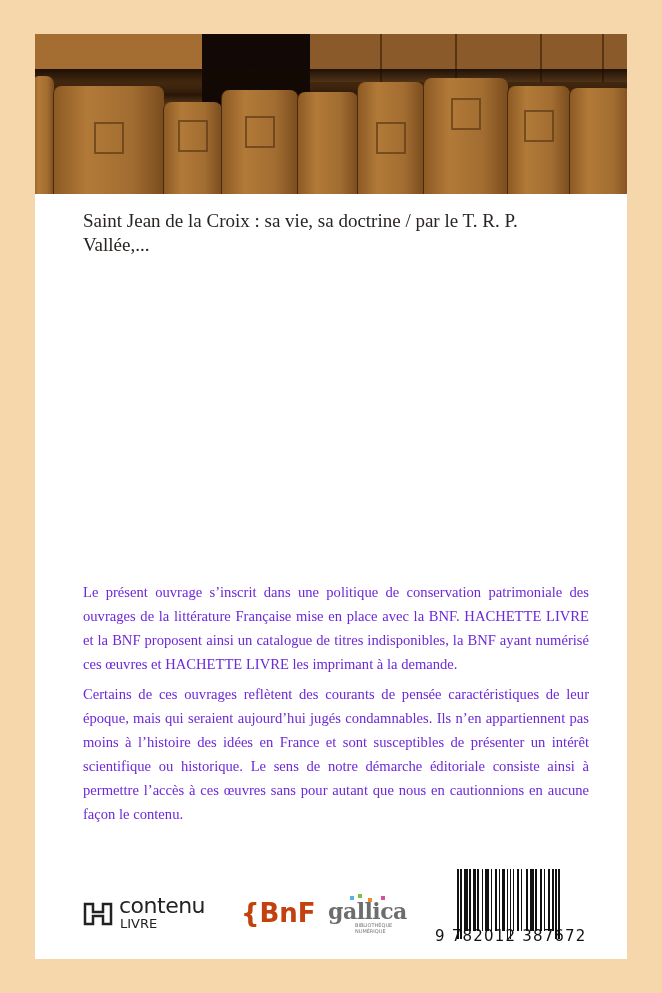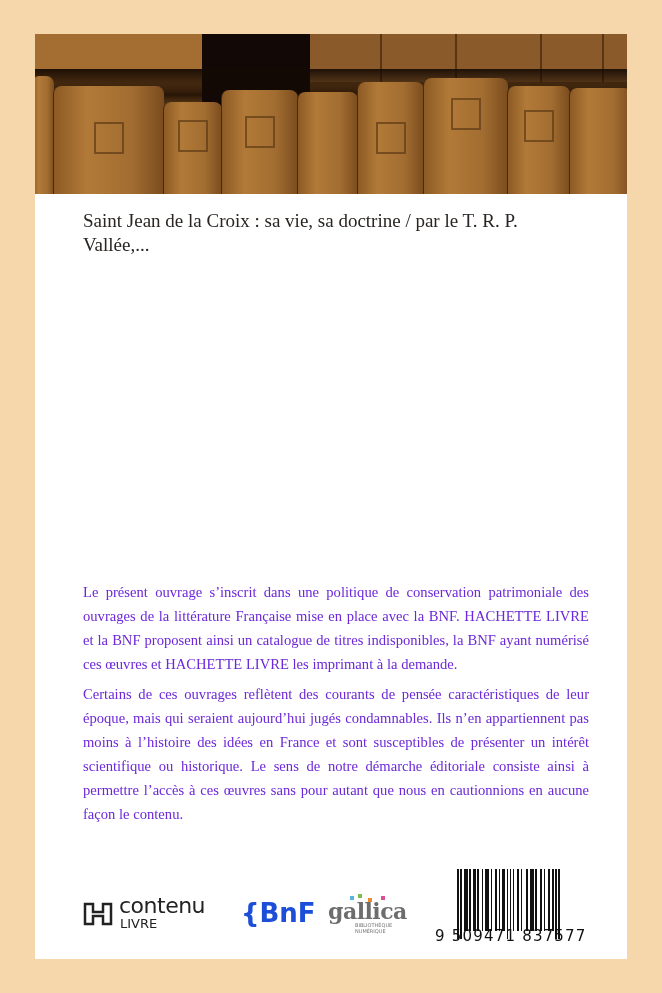--- a/index.html
+++ b/index.html
@@ -49,21 +49,21 @@
     position: absolute; left: 48px; top: 546px; width: 506px;
     font-size: 14.6px; line-height: 24px; color: #6d28d9; text-align: justify;
   }
   .notice p { margin: 0 0 6px 0; }
   .notice p.last { margin-top: 4px; }
   .logos { position: absolute; left: 48px; top: 860px; height: 40px; width: 350px; }
   .logo-hachette { position: absolute; left: 0; top: 0; height: 40px; }
   .h-mark { position:absolute; left:0; top:6px; width:30px; height:28px; }
   .h-text { position:absolute; left:36px; top:0; font-family:"DejaVu Sans", sans-serif; font-size:22px; line-height:24px; color:#222; letter-spacing:-0.5px; }
   .h-sub { position:absolute; left:37px; top:23px; font-family:"DejaVu Sans", sans-serif; font-size:13px; line-height:14px; color:#222; }
-  .logo-bnf { position:absolute; left:158px; top:4px; font-family:"DejaVu Sans", sans-serif; font-weight:bold; font-size:26px; line-height:30px; color:#1d4ed8; }
+  .logo-bnf { position:absolute; left:158px; top:4px; font-family:"DejaVu Sans", sans-serif; font-weight:bold; font-size:26px; line-height:30px; color:#c2410c; }
   .logo-gallica { position:absolute; left:245px; top:0; width:100px; height:40px; }
   .g-text { position:absolute; left:0; top:4px; font-family:"DejaVu Serif", serif; font-weight:bold; font-size:22px; line-height:26px; color:#6d6d6d; letter-spacing:-0.5px; }
   .g-sub1, .g-sub2 { position:absolute; left:27px; font-family:"DejaVu Sans", sans-serif; font-size:5px; line-height:6px; color:#777; }
   .g-sub1 { top:28px; } .g-sub2 { top:34px; }
   .dot { position:absolute; width:4px; height:4px; }
   .barcode { position: absolute; left: 400px; top: 835px; width: 170px; height: 88px; }
   .bars { position:absolute; left:22px; top:0; height:65px; width:140px; display:flex; align-items:flex-start; }
   .bars span { display:block; height:62px; background:#111; }
   .bars span.g { height: 70px; }
   .bars span.s { background: transparent; }
@@ -181,16 +181,16 @@
           <span style="width:1.5px"></span>
           <span class="s" style="width:3px"></span>
         <span style="width:2px"></span>
           <span class="s" style="width:2px"></span>
           <span style="width:1.5px"></span>
           <span class="s" style="width:1.5px"></span>
         <span class="g" style="width:1.5px"></span>
           <span class="s" style="width:1.5px"></span>
           <span class="g" style="width:1.5px"></span>
       </div>
-      <div class="bc-num">9 509471 837577</div>
+      <div class="bc-num">9 782012 387672</div>
     </div>
   </div>
 </div>
 
 </body></html>

